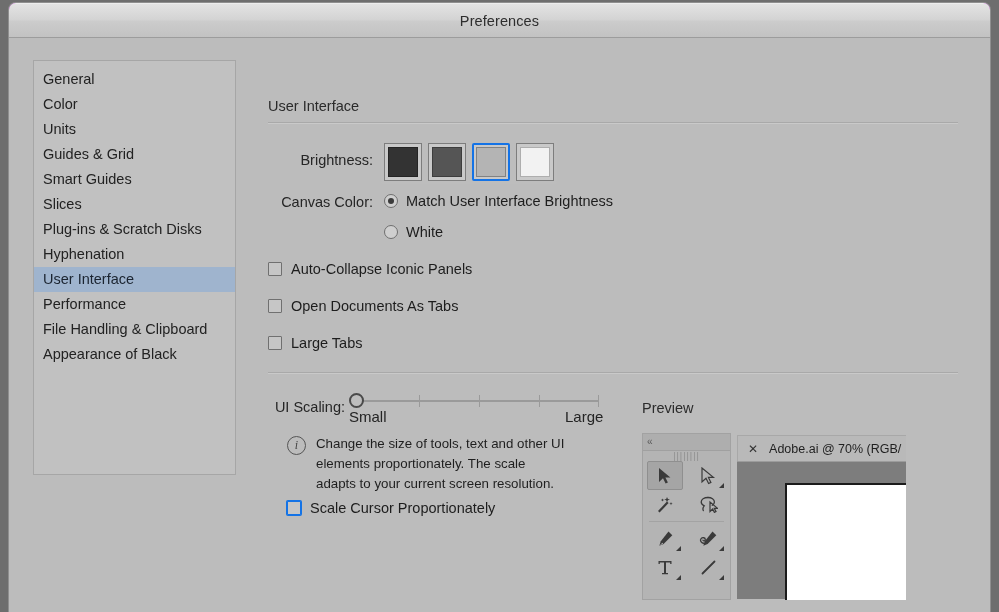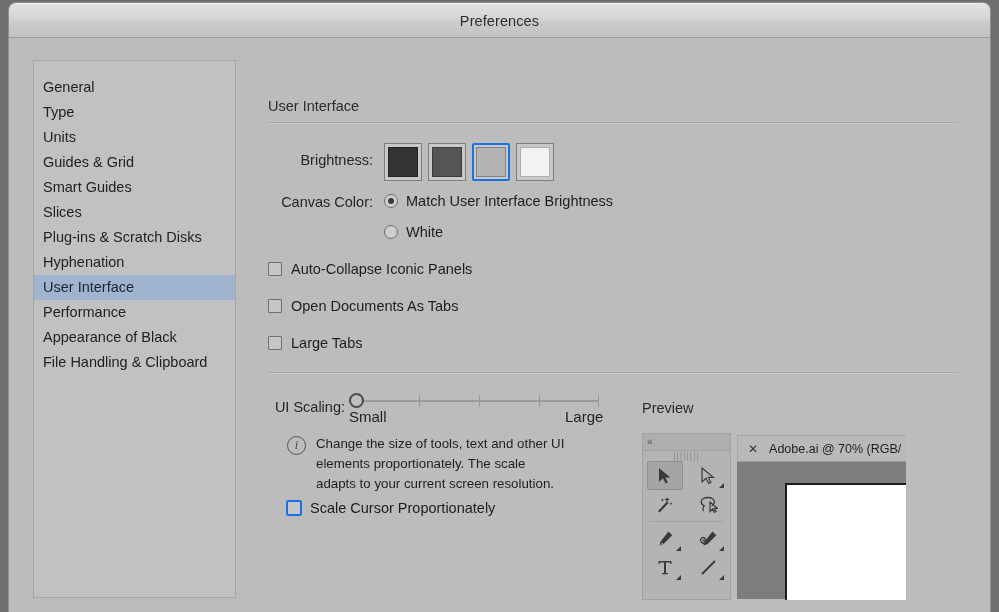--- a/index.html
+++ b/index.html
@@ -50,25 +50,25 @@
     height: 575px;
     background: #bcbcbc;
   }
 
   
   #sidebar {
     position: absolute;
     left: 24px;
     top: 22px;
     width: 203px;
-    height: 538px;
+    height: 415px;
     background: #c1c1c1;
     border: 1px solid #a6a6a6;
     box-sizing: border-box;
-    padding-top: 14px;
+    padding-top: 6px;
     overflow: hidden;
   }
   .side-item {
     height: 25px;
     line-height: 25px;
     padding-left: 9px;
     font-size: 14.5px;
     color: #222;
     white-space: nowrap;
     cursor: default;
@@ -399,31 +399,31 @@
 <div id="window">
 
   <div id="titlebar">
     <div id="title-text">Preferences</div>
   </div>
 
   <div id="body-area">
 
     <div id="sidebar">
         <div class="side-item">General</div>
-        <div class="side-item">Type</div>
+        <div class="side-item">Color</div>
         <div class="side-item">Units</div>
         <div class="side-item">Guides &amp; Grid</div>
         <div class="side-item">Smart Guides</div>
         <div class="side-item">Slices</div>
         <div class="side-item">Plug-ins &amp; Scratch Disks</div>
         <div class="side-item">Hyphenation</div>
         <div class="side-item selected">User Interface</div>
         <div class="side-item">Performance</div>
+        <div class="side-item">File Handling &amp; Clipboard</div>
         <div class="side-item">Appearance of Black</div>
-        <div class="side-item">File Handling &amp; Clipboard</div>
       </div>
 
     <div id="pane">
 
       <div id="section-title">User Interface</div>
       <div class="hdivider" id="divider-top"></div>
 
       <div class="row-label" style="left:9px; top:114px; width:105px;">Brightness:</div>
       <div id="brightness-group">
           <div class="swatch">

